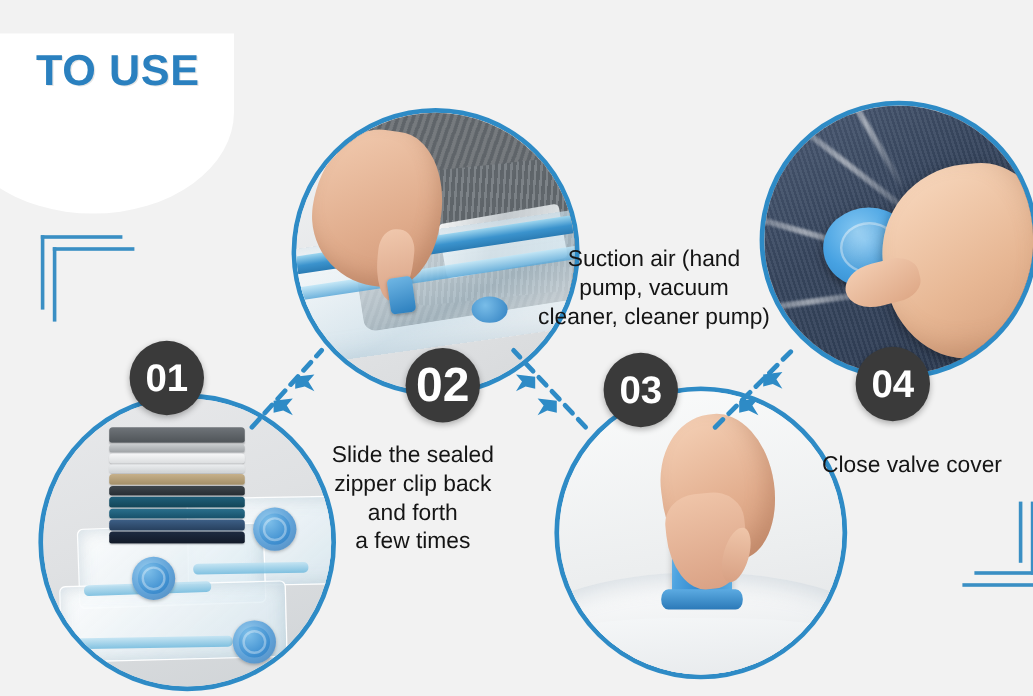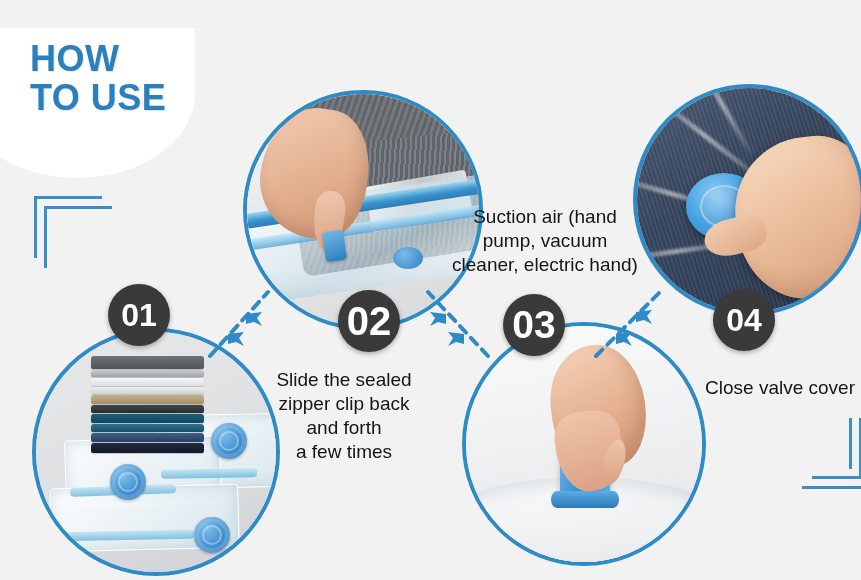--- a/index.html
+++ b/index.html
@@ -278,51 +278,50 @@
     color: #ffffff;
     font-weight: bold;
     display: flex;
     align-items: center;
     justify-content: center;
     z-index: 8;
     box-shadow: 0 2px 5px rgba(0,0,0,0.3);
   }
   #badge-01 { left: 108px; top: 284px; width: 62px; height: 62px; font-size: 32px; }
   #badge-02 { left: 338px; top: 290px; width: 62px; height: 62px; font-size: 40px; }
-  #badge-03 { left: 503px; top: 294px; width: 62px; height: 62px; font-size: 39px; }
+  #badge-03 { left: 503px; top: 294px; width: 62px; height: 62px; font-size: 32px; }
   #badge-04 { left: 713px; top: 289px; width: 62px; height: 62px; font-size: 32px; }
 
   
   .connector { position: absolute; z-index: 4; }
   #conn-1-2 { left: 206px; top: 286px; width: 72px; height: 74px; }
   #conn-2-3 { left: 420px; top: 286px; width: 78px; height: 74px; }
   #conn-3-4 { left: 590px; top: 286px; width: 80px; height: 74px; }
 
   
   .caption {
     position: absolute;
     color: #151515;
     font-size: 19px;
     line-height: 1.27;
     z-index: 7;
   }
   #cap-01 { left: 55px;  top: 238px; width: 190px; text-align: left; font-size: 18px; }
   #cap-02 { left: 256px; top: 368px; width: 176px; text-align: center; }
   #cap-03 { left: 440px; top: 205px; width: 210px; text-align: center; }
-  #cap-04 { left: 665px; top: 376px; width: 190px; text-align: right; }
+  #cap-04 { left: 665px; top: 376px; width: 190px; text-align: center; }
   .caption span { display: block; }
 </style>
 </head>
 <body>
 
 <div id="poster">
 
   <div id="title-plaque"></div>
   <div id="title-text">
-    <span class="l1">HOW</span>
     <span class="l2">TO USE</span>
   </div>
 
   <div class="bracket" id="bracket-tl">
     <span class="h1"></span>
       <span class="v1"></span>
     <span class="h2"></span>
       <span class="v2"></span>
   </div>
   <div class="bracket" id="bracket-br">
@@ -431,19 +430,19 @@
 
   <div class="caption" id="cap-02">
     <span>Slide the sealed</span>
     <span>zipper clip back</span>
     <span>and forth</span>
     <span>a few times</span>
   </div>
   <div class="caption" id="cap-03">
     <span>Suction air (hand</span>
     <span>pump, vacuum</span>
-    <span>cleaner, electric hand)</span>
+    <span>cleaner, cleaner pump)</span>
   </div>
   <div class="caption" id="cap-04">
     <span>Close valve cover</span>
   </div>
 
 </div>
 
 </body></html>

